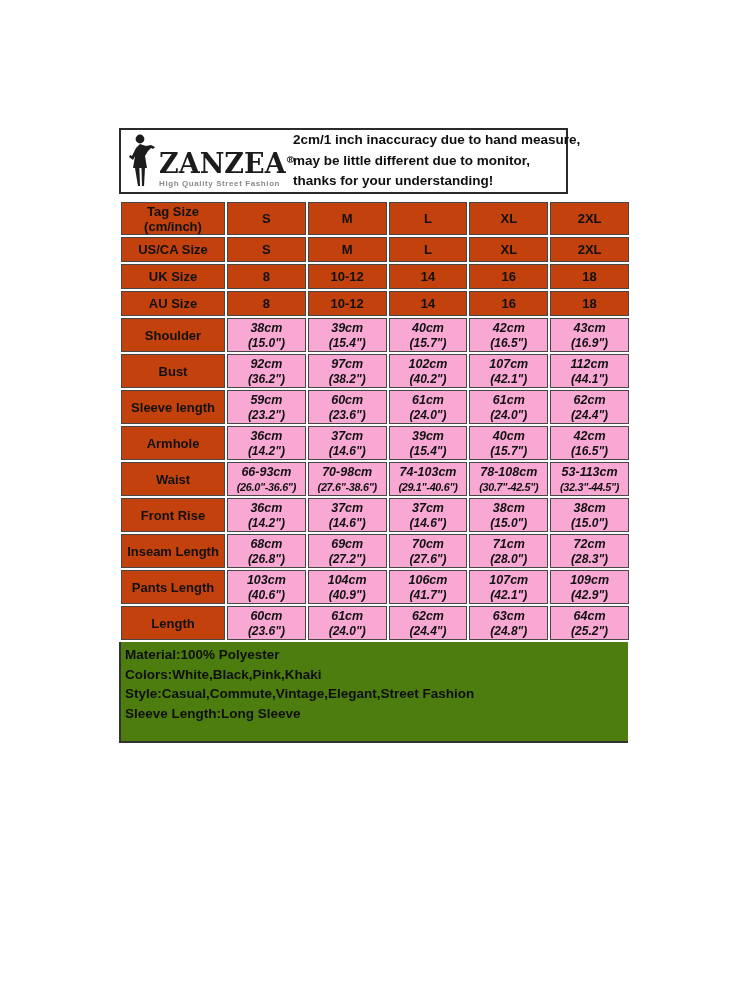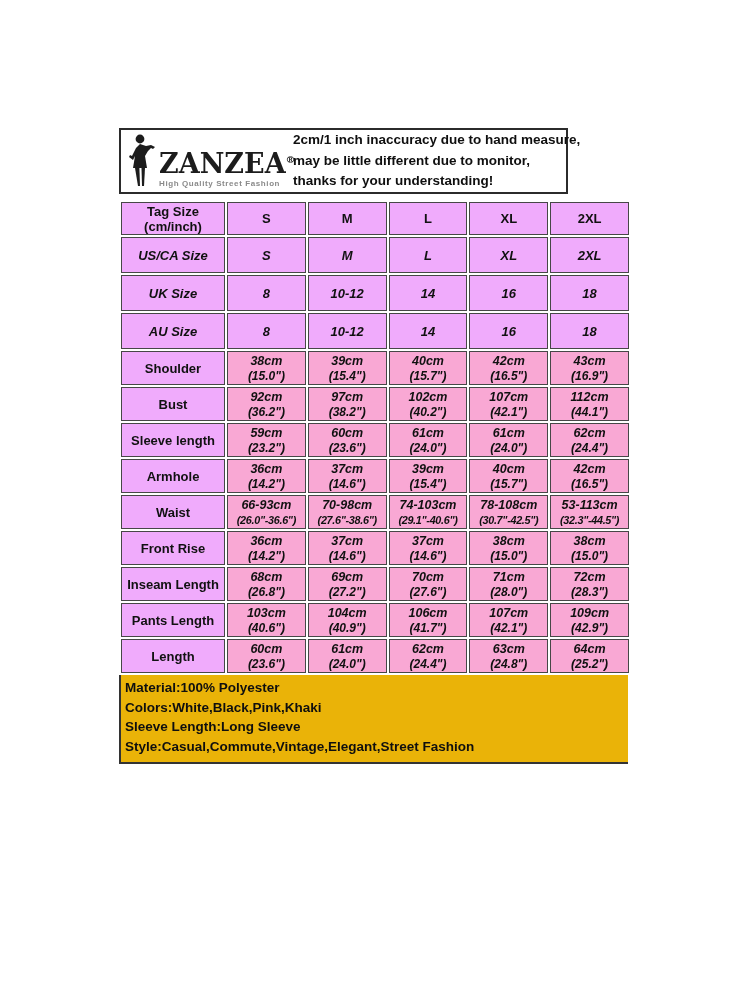--- a/index.html
+++ b/index.html
@@ -38,36 +38,36 @@
     border-collapse: separate; border-spacing: 2px;
     table-layout: fixed; width: 512px;
     background: #fff;
   }
   .size-table td {
     border: 1px solid #474747;
     text-align: center; vertical-align: middle;
     padding: 0; overflow: hidden;
   }
   .size-table col.c-label { width: 104px; }
-  .g { background: #f0abfc; }
+  .g { background: #c2410c; }
   .w { background: #f9a8d4; font-style: italic; }
   .row-tag td { height: 33px; font-size: 13px; line-height: 15px; }
-  .row-size td { height: 36px; font-size: 13px; font-style: italic; }
+  .row-size td { height: 25px; font-size: 13px; }
   .row-measure td { height: 34px; }
   td.lbl { font-size: 13px; }
   .cm   { font-size: 12.5px; line-height: 16px; white-space: nowrap; }
   .inch { font-size: 12px;   line-height: 15px; white-space: nowrap; }
   .inch.tight { font-size: 10.8px; letter-spacing: -0.3px; }
 
   
   .notes {
     width: 509px;
     border-left: 2px solid #333; border-bottom: 2px solid #333;
-    padding: 3px 0 6px 4px;
-    background: #eab308;
+    padding: 3px 0 18px 4px;
+    background: #4d7c0f;
   }
   .notes div { font-size: 13.5px; line-height: 19.5px; white-space: nowrap; color: #0f0f0f; }
 </style>
 </head>
 <body>
 
 <div class="sheet">
 
   <div class="brand-box">
     <div class="logo">
@@ -342,17 +342,17 @@
             <div class="cm">64cm</div>
             <div class="inch">(25.2")</div>
           </td>
         </tr>
       </tbody>
   </table>
 
   <div class="notes">
     <div>Material:100% Polyester</div>
     <div>Colors:White,Black,Pink,Khaki</div>
+    <div>Style:Casual,Commute,Vintage,Elegant,Street Fashion</div>
     <div>Sleeve Length:Long Sleeve</div>
-    <div>Style:Casual,Commute,Vintage,Elegant,Street Fashion</div>
   </div>
 
 </div>
 
 </body></html>

